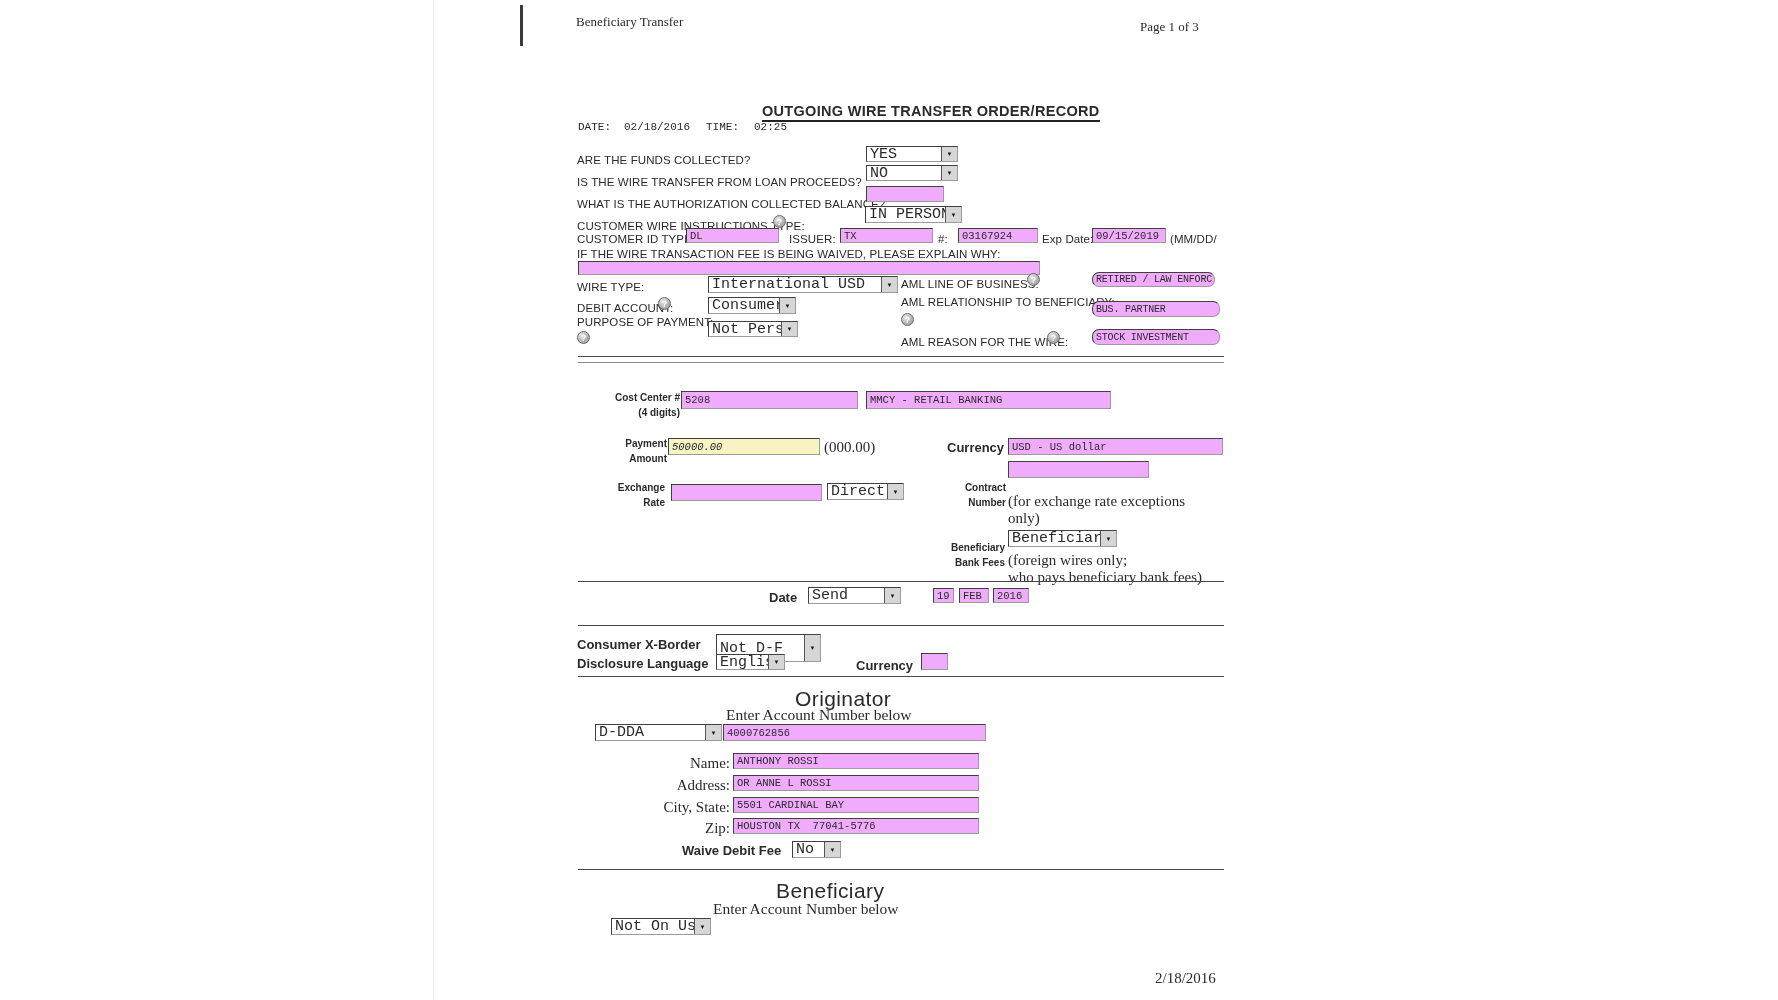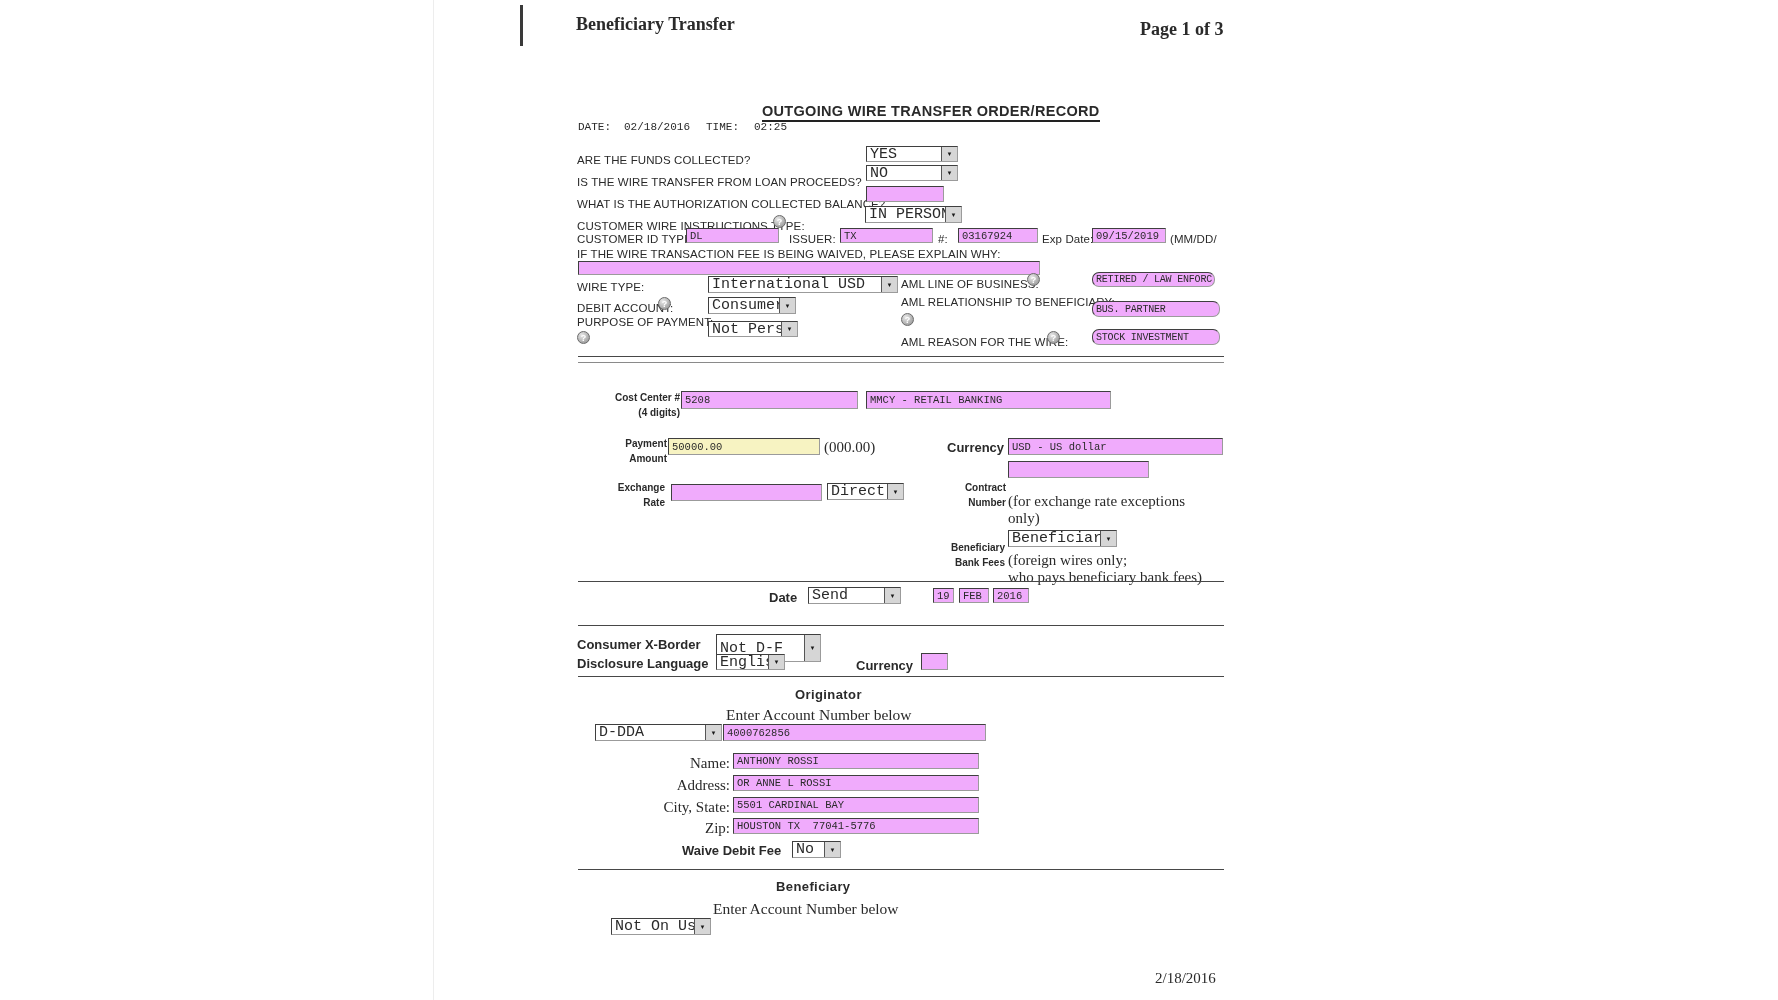--- a/index.html
+++ b/index.html
@@ -1,36 +1,36 @@
 <!DOCTYPE html>
 <html><head>
 <meta charset="utf-8">
 <style>
   html,body{margin:0;padding:0;background:#fdfdfd;}
   .page{position:relative;width:1778px;height:1000px;background:#ffffff;overflow:hidden;
         font-family:"Liberation Sans",sans-serif;color:#2a2a2a;}
   .abs{position:absolute;}
   .sheet-edge{width:1px;height:1000px;background:#ededed;}
   .artifact{width:3px;background:#3a3a3a;}
-  .hdr{font-family:"Liberation Serif",serif;font-size:18px;white-space:nowrap;font-weight:bold;}
+  .hdr{font-family:"Liberation Serif",serif;font-size:13px;white-space:nowrap;}
   .title{font-weight:bold;font-size:14.5px;letter-spacing:.3px;border-bottom:2px solid #222;
          padding-bottom:1px;white-space:nowrap;}
   .dtl{font-family:"Liberation Mono",monospace;font-size:11px;white-space:pre;}
   .ql{font-size:11.5px;white-space:nowrap;letter-spacing:.1px;}
   .bl{font-weight:bold;font-size:13px;white-space:nowrap;}
   .bl2{font-weight:bold;font-size:10px;line-height:14.5px;text-align:right;white-space:nowrap;}
   .sf{font-family:"Liberation Serif",serif;font-size:15px;white-space:nowrap;}
   .sf2{font-family:"Liberation Serif",serif;font-size:15px;line-height:16px;text-align:right;white-space:nowrap;}
-  .h1{font-weight:bold;font-size:13px;letter-spacing:.4px;white-space:nowrap;}
+  .h1{font-weight:normal;font-size:21px;letter-spacing:.4px;white-space:nowrap;}
   .nt{font-family:"Liberation Mono",monospace;font-size:10px;line-height:11.4px;white-space:pre;}
   .tinput{box-sizing:border-box;height:16px;background:#f0abfc;border:1px solid;
           border-color:#3f3f3f #9b9b9b #9b9b9b #3f3f3f;display:flex;align-items:center;
           padding:0 3px;font-family:"Liberation Mono",monospace;font-size:10.5px;
           white-space:pre;overflow:hidden;}
-  .hl{background:#f7f3c2;}
+  .hl{background:#f7f3c2;font-style:italic;}
   .sm{font-size:10px;letter-spacing:-0.2px;border-radius:7px;}
   .combo{box-sizing:border-box;height:17px;background:#fff;border:1px solid;
          border-color:#3f3f3f #9b9b9b #9b9b9b #3f3f3f;display:flex;align-items:stretch;overflow:hidden;}
   .cval{flex:1;display:flex;align-items:center;padding:0 3px;
         font-family:"Liberation Mono",monospace;font-size:15px;white-space:pre;overflow:hidden;}
   .cbtn{width:15px;background:#d6d6d6;border-left:1px solid #555;display:flex;
         align-items:center;justify-content:center;font-size:6px;color:#1a1a1a;}
   .help{width:13px;height:13px;border-radius:50%;
         background:radial-gradient(circle at 35% 30%,#e9e9e9,#8b8b8b);
         border:1px solid #6b6b6b;color:#fff;font-size:9px;font-weight:bold;

